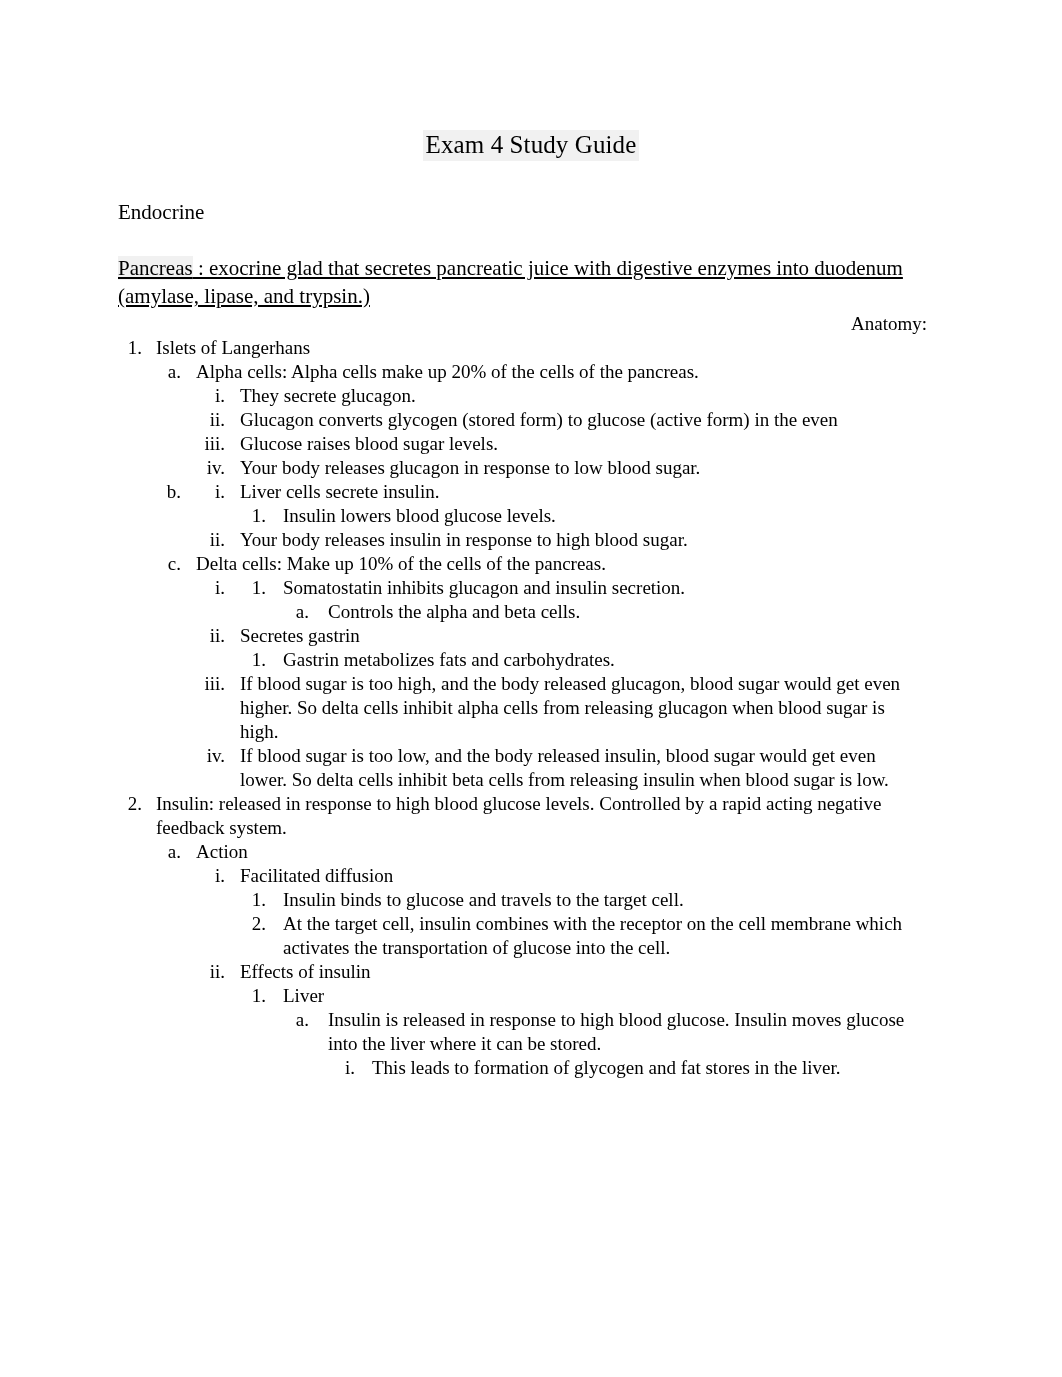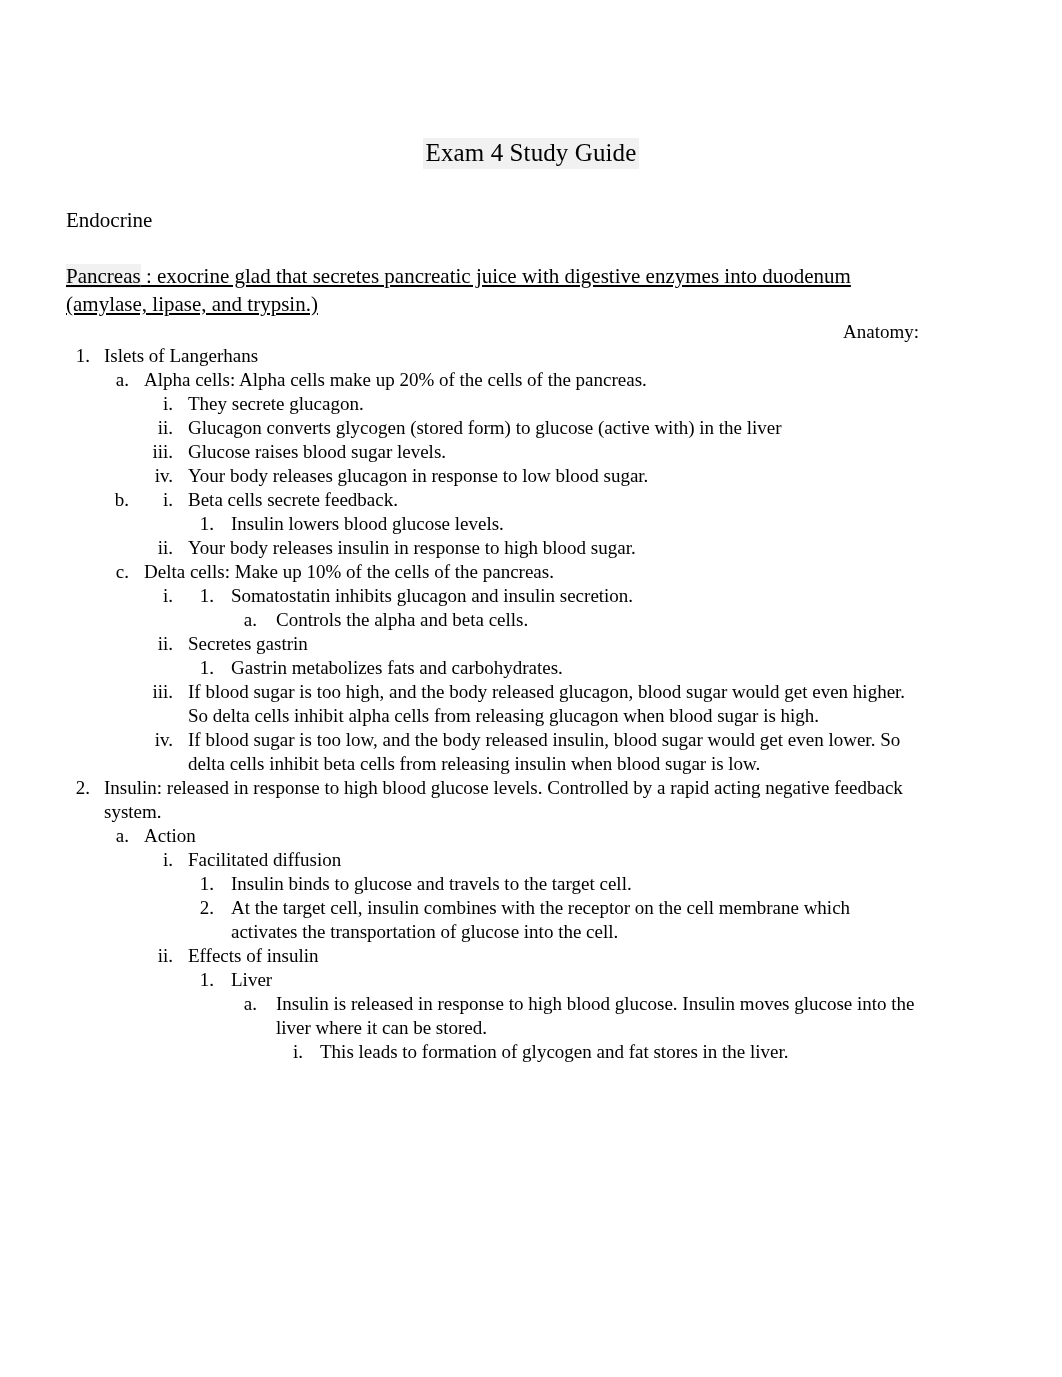--- a/index.html
+++ b/index.html
@@ -13,40 +13,40 @@
     font-family: "Liberation Serif", "DejaVu Serif", serif;
     color: #000000;
     -webkit-font-smoothing: antialiased;
   }
 
   .page {
     position: relative;
     width: 1062px;
     height: 1377px;
     box-sizing: border-box;
-    padding: 16px;
+    padding: 8px;
     overflow: hidden;
   }
 
   .doc-title {
     text-align: center;
     font-size: 25px;
     line-height: 30px;
     margin: 0;
     padding-top: 122px;
     font-weight: normal;
     letter-spacing: 0.1px;
   }
   .doc-title .hl {
     background: #f1f1f1;
     padding: 1px 3px 3px 3px;
   }
 
   .body-block {
-    margin-left: 50px;
+    margin-left: 110px;
     margin-right: 127px;
   }
 
   .heading-line {
     font-size: 21px;
     line-height: 24px;
     margin-top: 40px;
   }
 
   .intro-par {
@@ -148,40 +148,40 @@
             <span class="marker">a.</span>
             <span class="txt">Alpha cells: Alpha cells make up 20% of the cells of the pancreas.</span>
 
             <ol class="outline lvl3">
               <li>
                 <span class="marker">i.</span>
                 <span class="txt">They secrete glucagon.</span>
               </li>
               <li>
                 <span class="marker">ii.</span>
-                <span class="txt">Glucagon converts glycogen (stored form) to glucose (active with) in the liver</span>
+                <span class="txt">Glucagon converts glycogen (stored form) to glucose (active form) in the even</span>
               </li>
               <li>
                 <span class="marker">iii.</span>
                 <span class="txt">Glucose raises blood sugar levels.</span>
               </li>
               <li>
                 <span class="marker">iv.</span>
                 <span class="txt">Your body releases glucagon in response to low blood sugar.</span>
               </li>
             </ol>
           </li>
 
           <li>
             <span class="marker">b.</span>
 
             <ol class="outline lvl3">
               <li>
                 <span class="marker">i.</span>
-                <span class="txt">Beta cells secrete feedback.</span>
+                <span class="txt">Liver cells secrete insulin.</span>
 
                 <ol class="outline lvl4">
                   <li>
                     <span class="marker">1.</span>
                     <span class="txt">Insulin lowers blood glucose levels.</span>
                   </li>
                 </ol>
               </li>
               <li>
                 <span class="marker">ii.</span>

